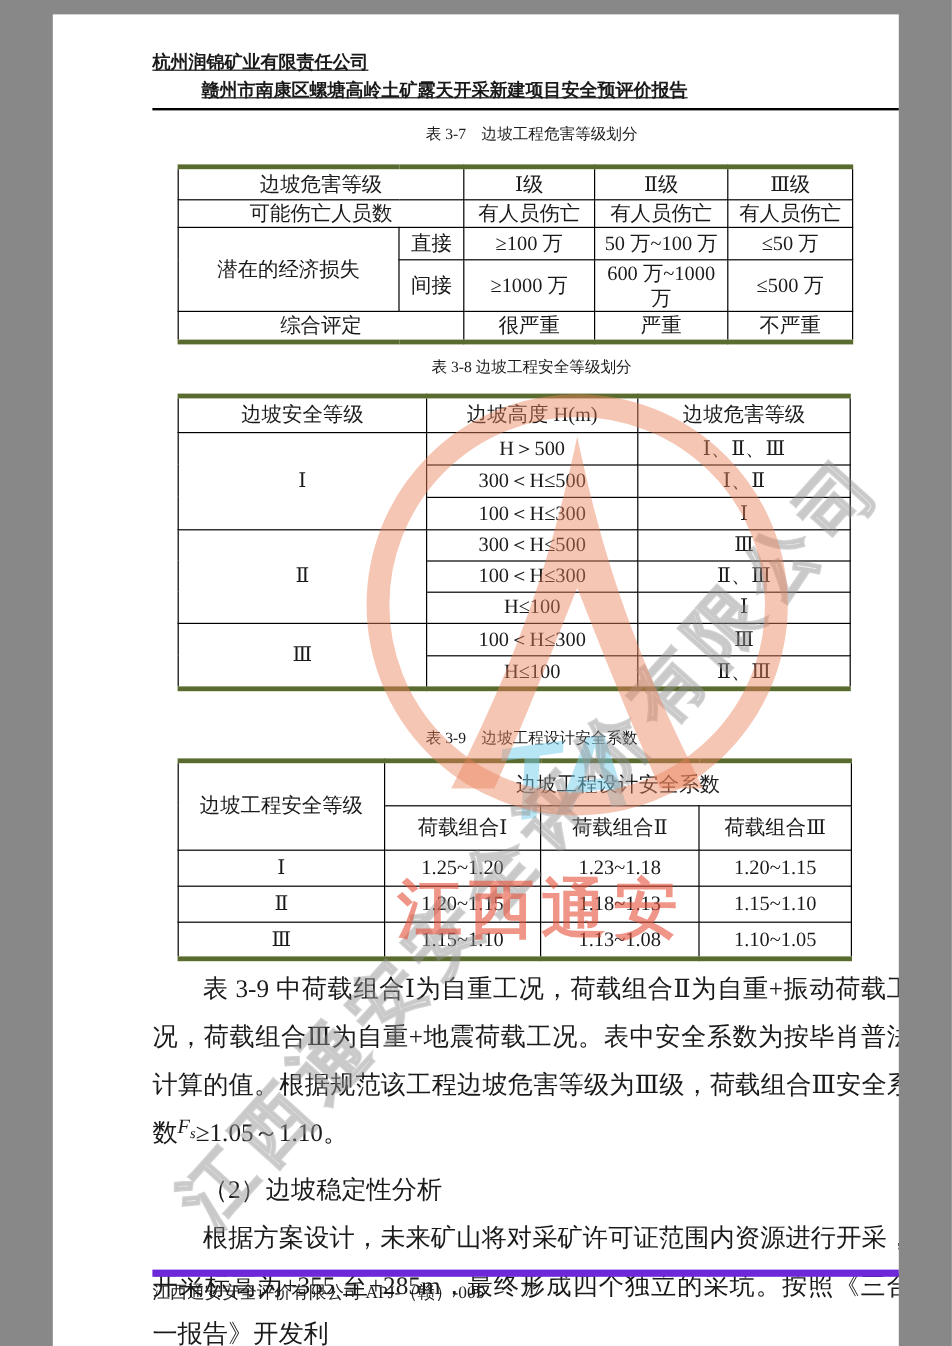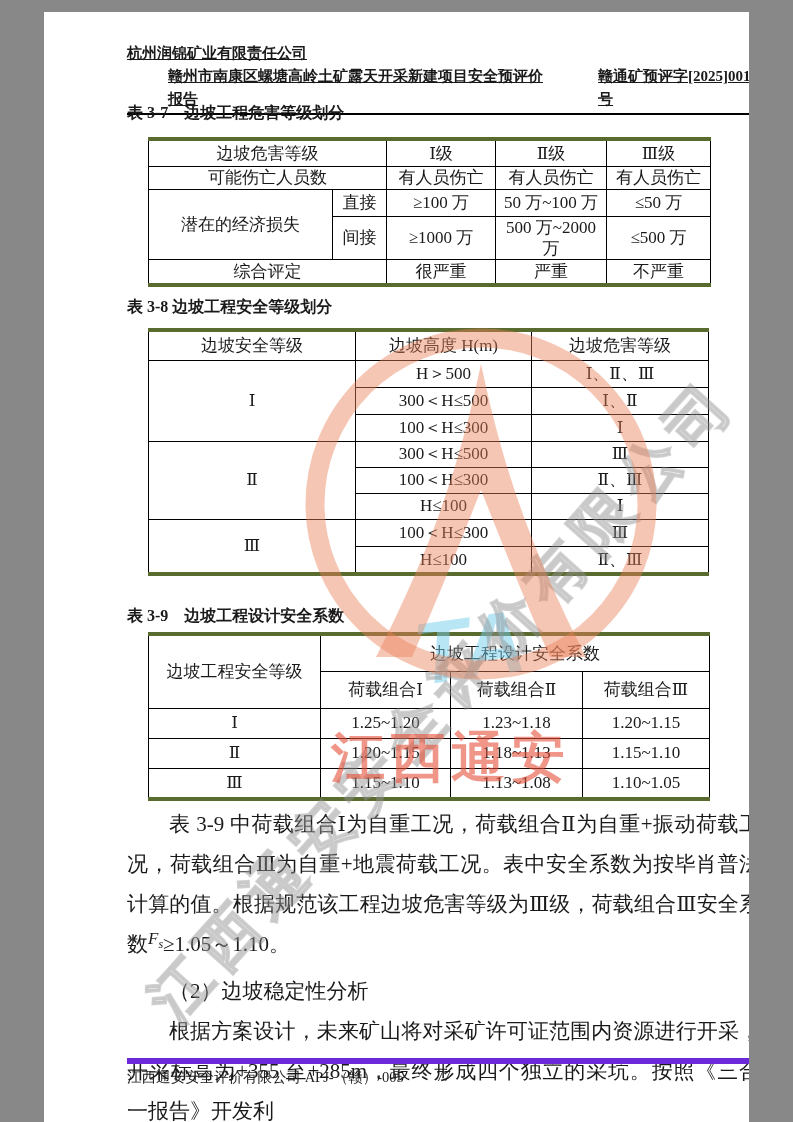--- a/index.html
+++ b/index.html
@@ -7,21 +7,21 @@
     position:relative;width:705px;height:1122px;background:#fff;
     margin:12px auto;overflow:hidden;
     font-family:"Liberation Serif","DejaVu Serif",serif;color:#1a1a1a;
   }
   
   .hdr{position:absolute;left:83px;top:30px;width:632px;border-bottom:2px solid #000;padding-bottom:2px;}
   .hdr .l1{font-size:15px;font-weight:bold;text-decoration:underline;line-height:23px;}
   .hdr .l2{display:flex;justify-content:space-between;font-size:15px;font-weight:bold;line-height:23px;}
   .hdr .l2 span{text-decoration:underline;padding-left:41px;}
   
-  .tbl-title{position:absolute;left:83px;width:632px;font-weight:bold;font-size:16px;white-space:pre;}
+  .tbl-title{position:absolute;left:83px;width:632px;text-align:center;font-weight:normal;font-size:13px;white-space:pre;}
   
   table.doc{position:absolute;border-collapse:collapse;table-layout:fixed;
     border-left:1px solid #000;border-right:1px solid #000;
     border-top:4px solid #5a6b2f;border-bottom:4px solid #5a6b2f;
     font-size:17px;}
   table.doc td{border:1px solid #000;text-align:center;vertical-align:middle;padding:0 2px;line-height:1.25;}
   .t37{left:104px;top:125px;width:562px;}
   .t38{left:104px;top:316px;width:560px;}
   .t39{left:104px;top:620px;width:561px;}
   
@@ -50,21 +50,20 @@
 <body>
 
 <div class="page">
 
   <div class="content">
 
     <div class="hdr">
       <div class="l1">杭州润锦矿业有限责任公司</div>
       <div class="l2">
         <span>赣州市南康区螺塘高岭土矿露天开采新建项目安全预评价报告</span>
-        <span>赣通矿预评字[2025]001号</span>
       </div>
     </div>
 
     <div class="tbl-title" style="top:91px;">表 3-7    边坡工程危害等级划分</div>
     <table class="doc t37">
       <colgroup>
           <col style="width:184px">
           <col style="width:54px">
           <col style="width:109px">
           <col style="width:111px">
@@ -86,21 +85,21 @@
       <tr style="height:27px">
         <td rowspan="2">潜在的经济损失</td>
         <td>直接</td>
         <td>≥100 万</td>
         <td>50 万~100 万</td>
         <td>≤50 万</td>
       </tr>
       <tr style="height:41px">
         <td>间接</td>
         <td>≥1000 万</td>
-        <td>500 万~2000 万</td>
+        <td>600 万~1000 万</td>
         <td>≤500 万</td>
       </tr>
       <tr style="height:25px">
         <td colspan="2">综合评定</td>
         <td>很严重</td>
         <td>严重</td>
         <td>不严重</td>
       </tr>
     </tbody>
       </table>

